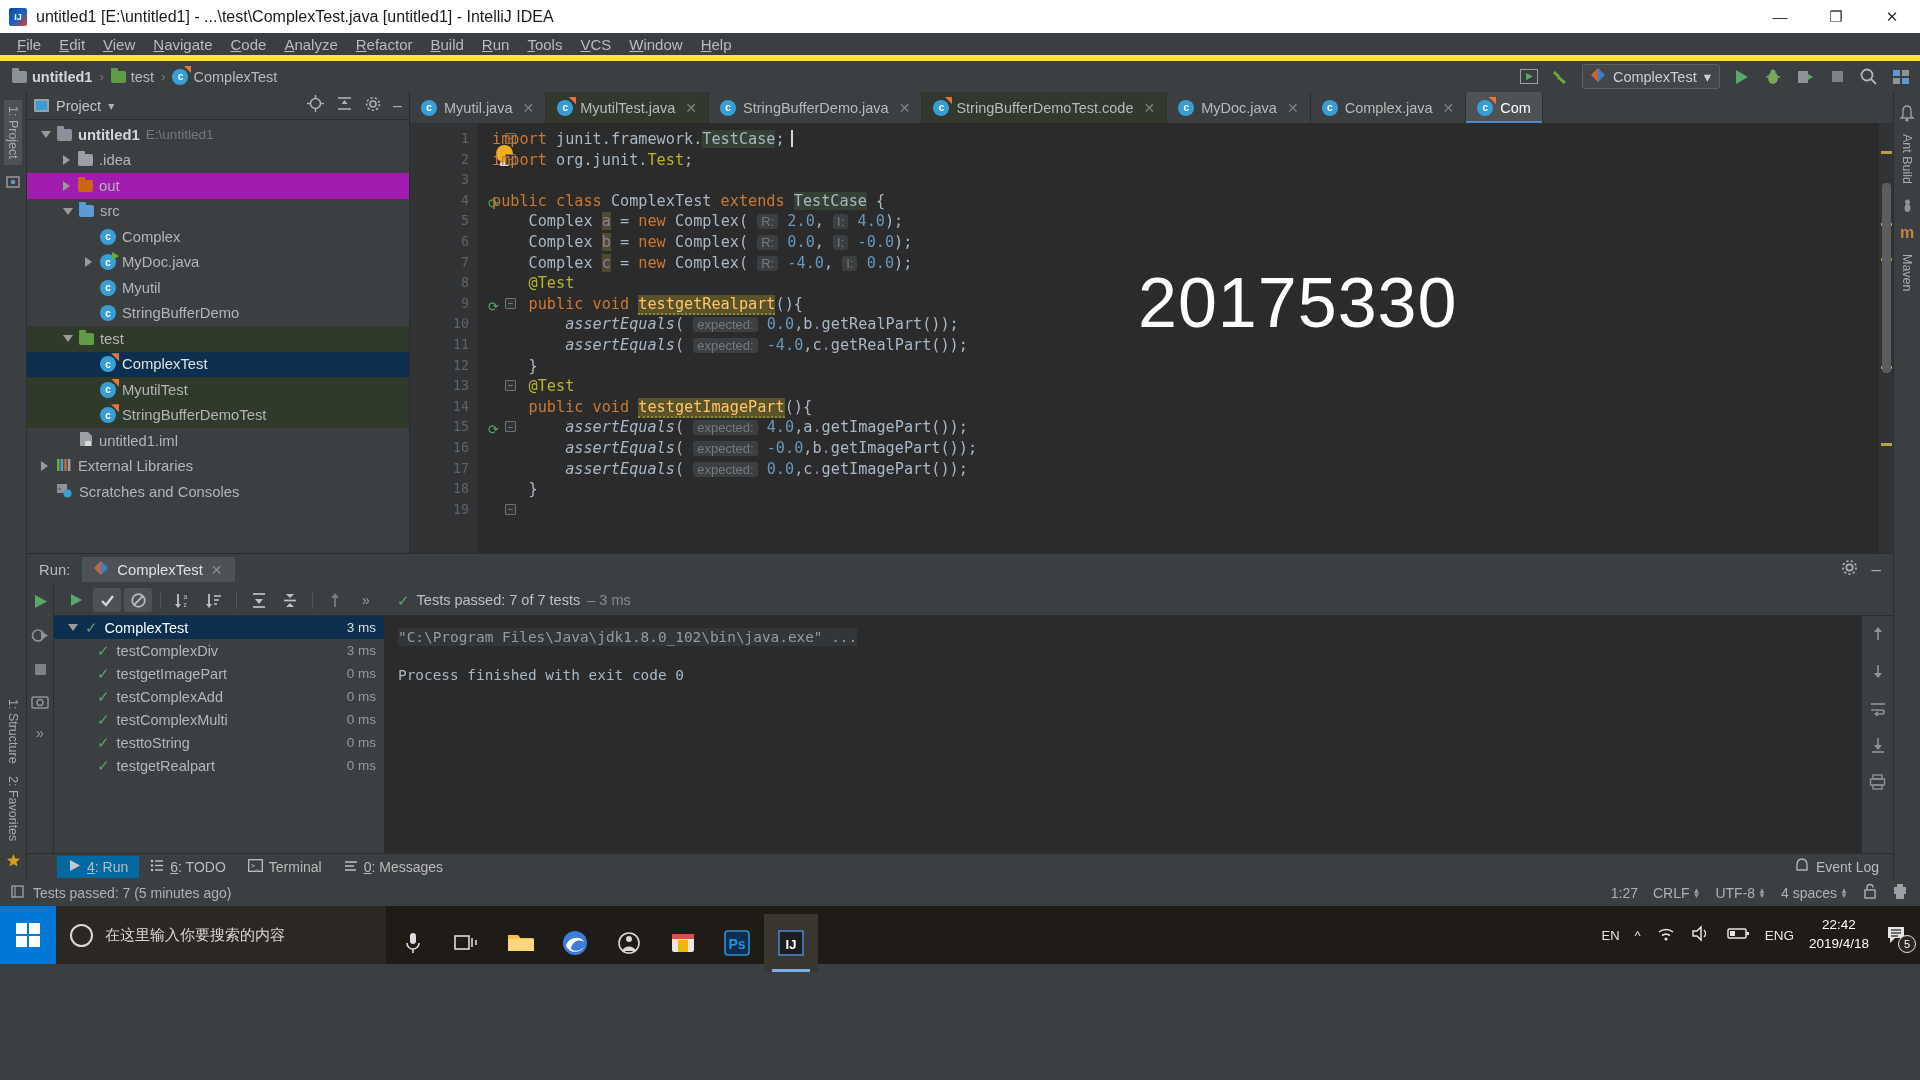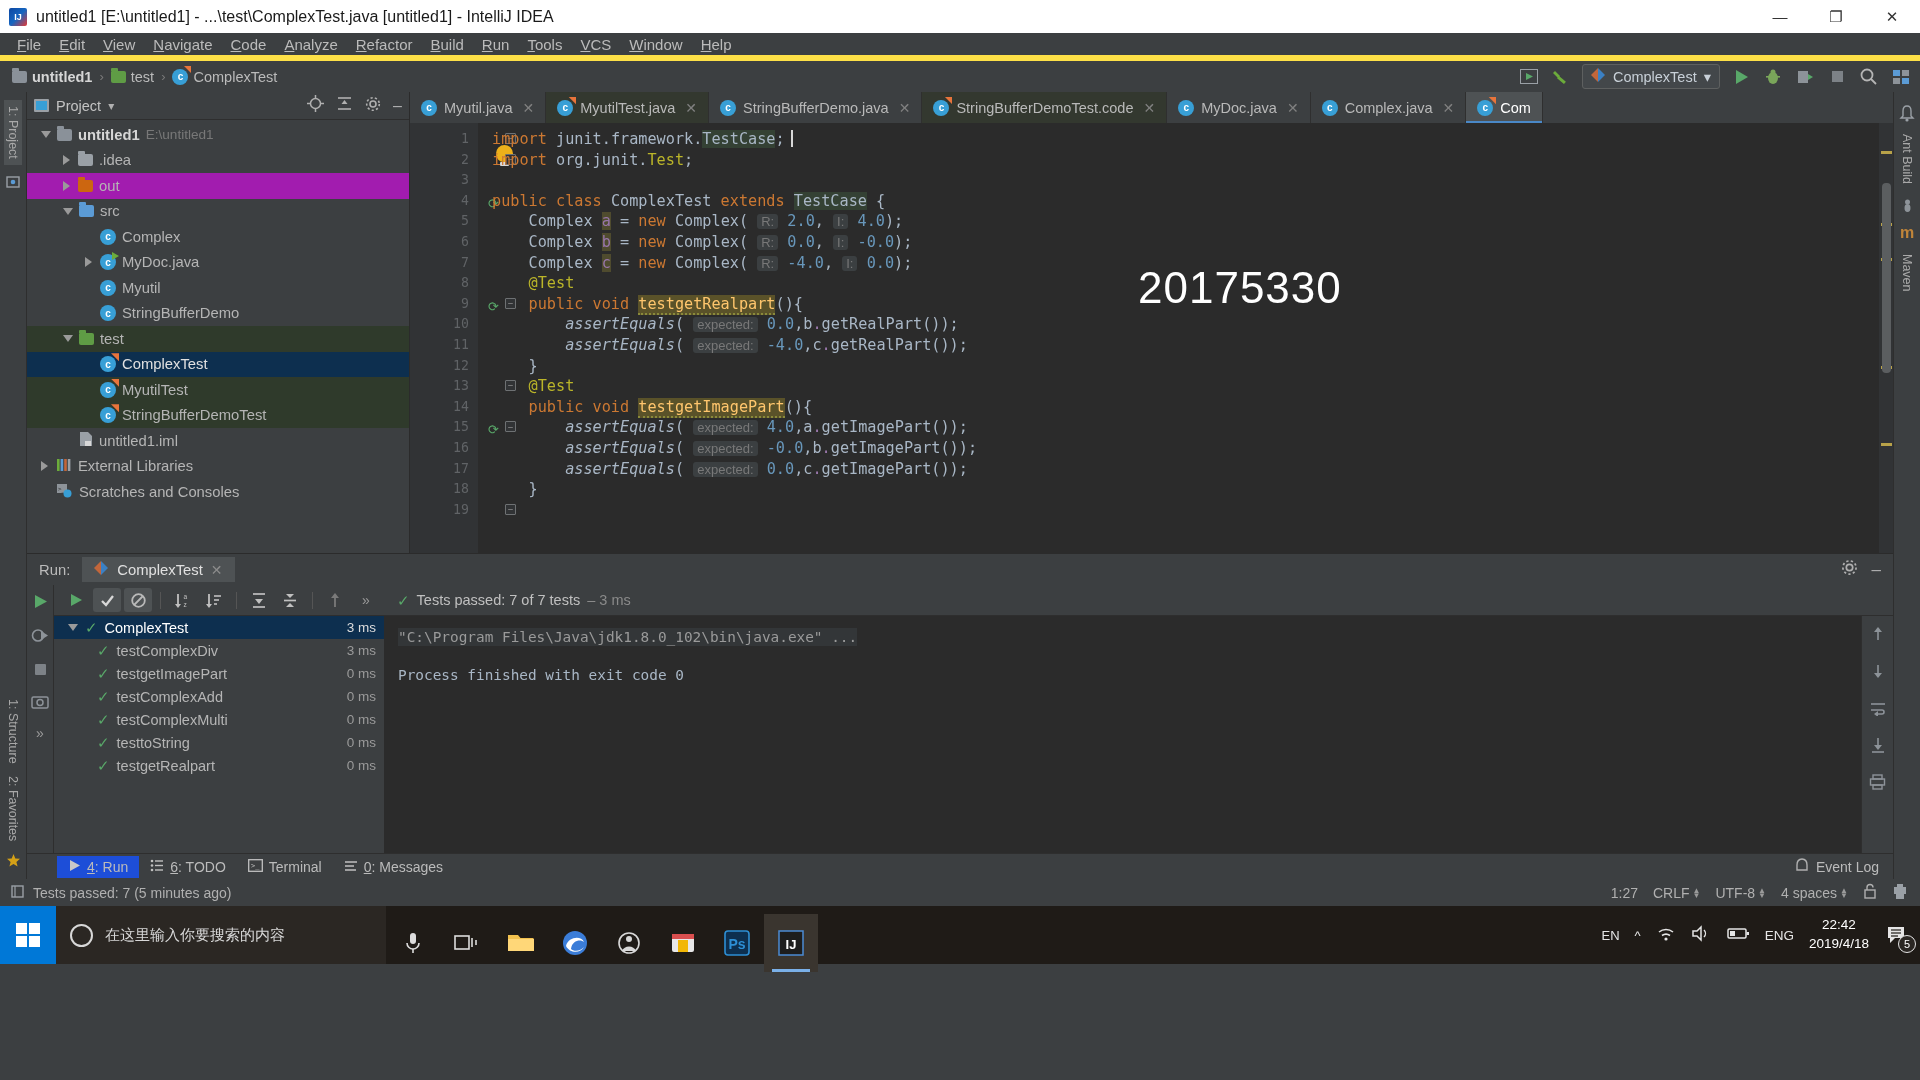--- a/index.html
+++ b/index.html
@@ -190,21 +190,21 @@
   .italic { font-style: italic; }
   .hint {
     background: #3b3f41; color: #787878; font-size: 13px; padding: 0 4px;
     border-radius: 3px; font-family: "Liberation Sans", sans-serif;
   }
   .hl-usage { background: #344134; }
   .hl-ident { background: #566027; }
   .hl-warn { background: #5a5229; border-bottom: 2px dotted #8a8a3a; }
   .varcol { background: #4f4b2e; }
   .watermark {
-    position: absolute; left: 660px; top: 140px; font-size: 44px; color: #ffffff;
+    position: absolute; left: 660px; top: 140px; font-size: 70px; color: #ffffff;
     font-family: "Liberation Sans", sans-serif; letter-spacing: 1px;
   }
   .bulb {
     position: absolute; left: 86px; top: 22px; width: 17px; height: 17px;
     border-radius: 50% 50% 45% 45%; background: #edb01a;
   }
   .bulb::after {
     content: ""; position: absolute; left: 4px; bottom: -4px; width: 9px; height: 4px;
     background: #d8d8d8; border-radius: 1px;
   }
@@ -263,21 +263,21 @@
   }
 
   
   .toolstrip {
     height: 26px; flex: 0 0 26px; background: #3c3f41; display: flex; align-items: center;
     padding-left: 30px; gap: 0; border-top: 1px solid #2e2e2e;
   }
   .tsbtn {
     display: flex; align-items: center; gap: 6px; padding: 3px 11px; font-size: 14px; color: #bbbbbb;
   }
-  .tsbtn.active { background: #1d4ed8; text-align: right; }
+  .tsbtn.active { background: #0369a1; text-align: right; }
   .tsbtn u { text-decoration: underline; }
   .ts-right { margin-left: auto; display: flex; align-items: center; gap: 7px; padding-right: 14px; font-size: 14px; }
 
   
   .statusbar {
     height: 27px; flex: 0 0 27px; background: #3c3f41; display: flex; align-items: center;
     padding-left: 10px; font-size: 14px; color: #b0b0b0; gap: 8px;
   }
   .status-right { margin-left: auto; display: flex; align-items: center; gap: 15px; padding-right: 12px; }
   .updown { display: inline-flex; flex-direction: column; line-height: 5px; font-size: 8px; color: #9a9a9a; }

